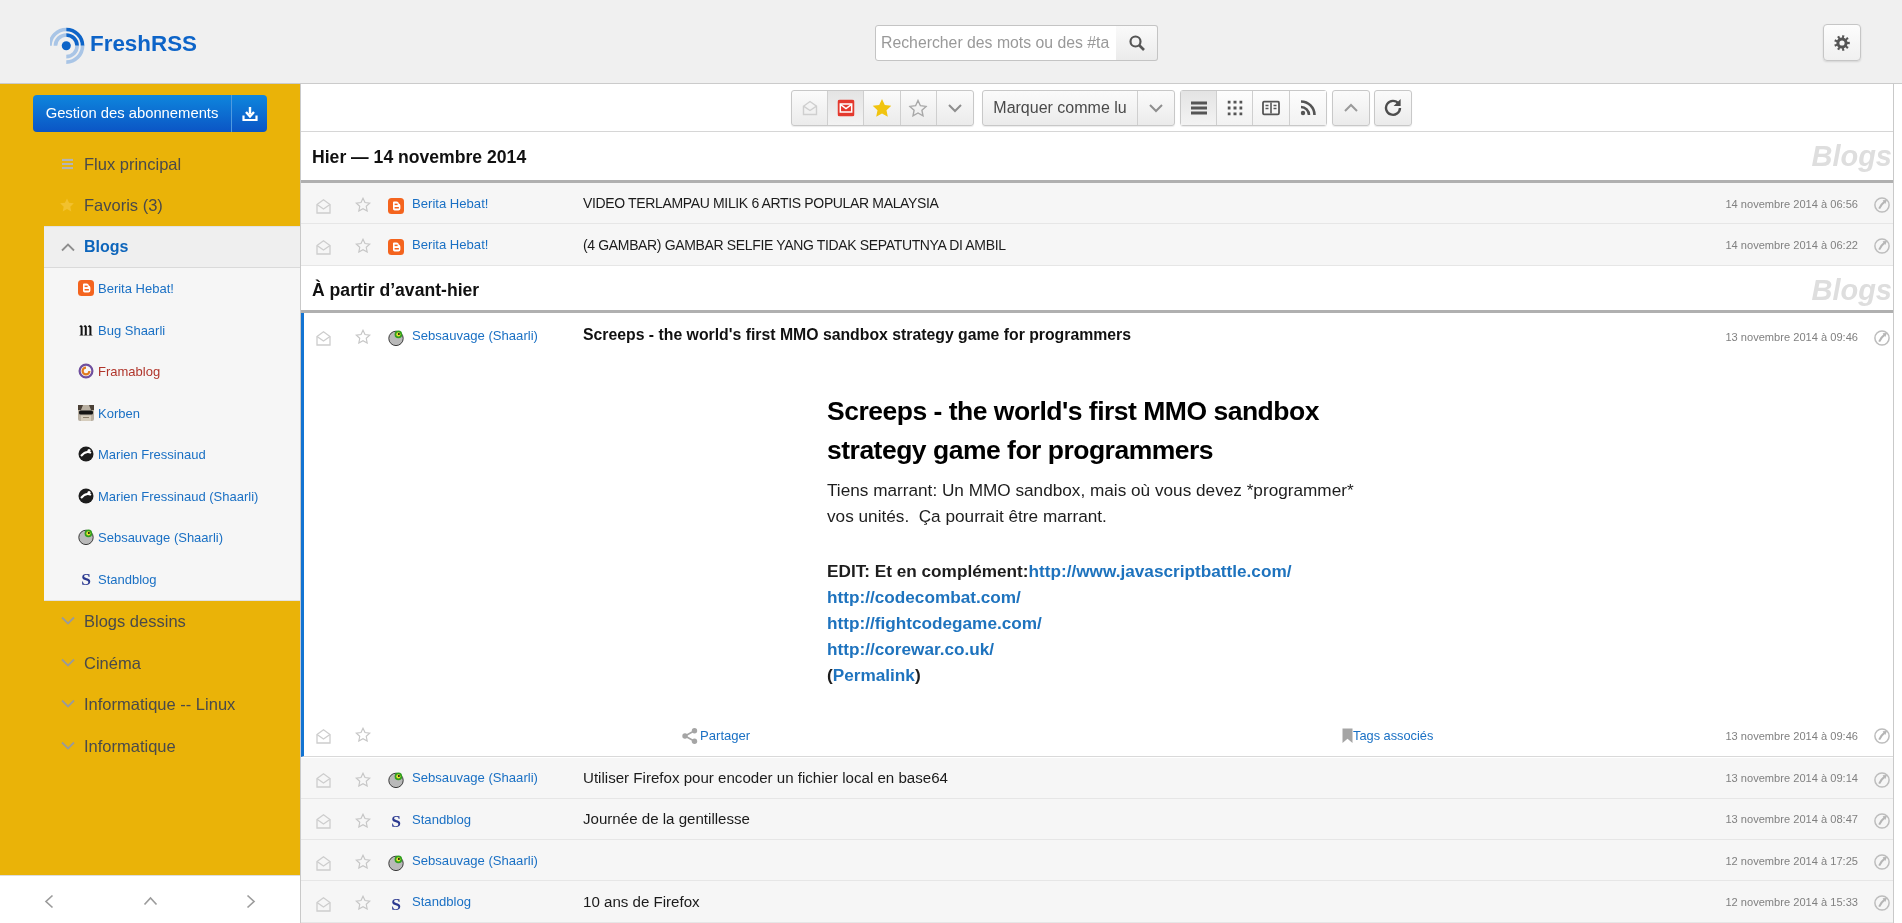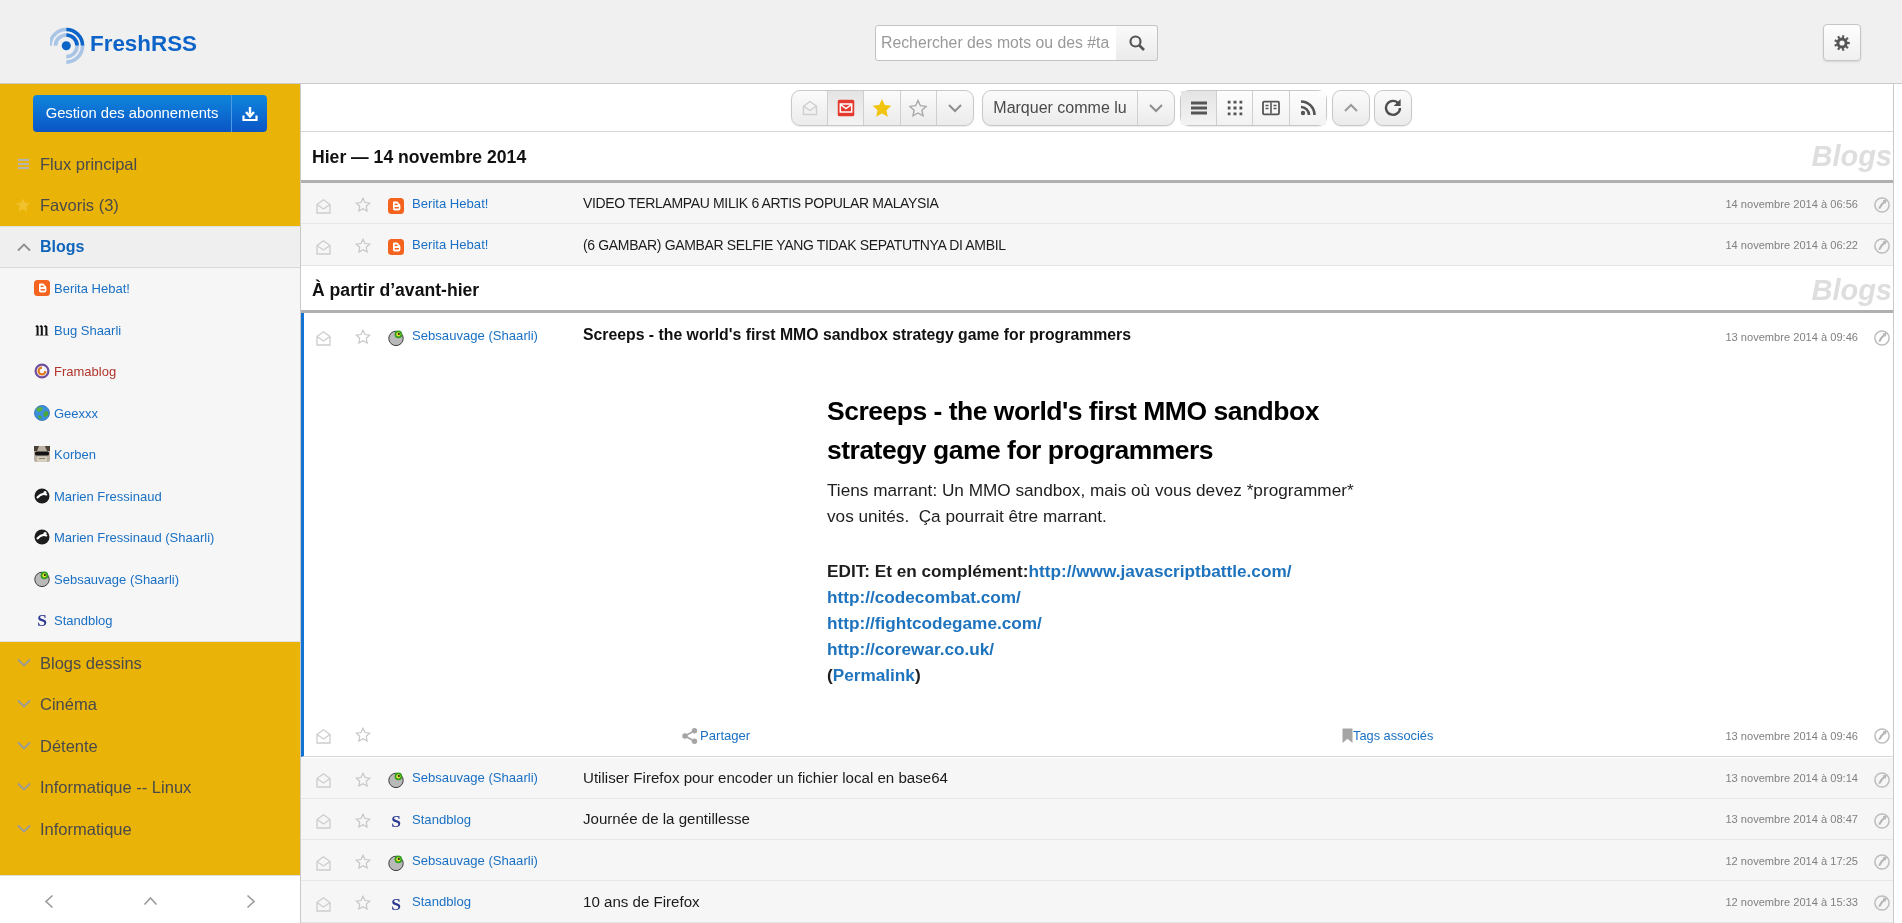--- a/index.html
+++ b/index.html
@@ -46,21 +46,21 @@
   position:absolute; left:33px; top:11px; width:234px; height:37px;
   border-radius:4px; background:linear-gradient(#0e86dd,#0b55c5);
   color:#fff; overflow:hidden;
 }
 #subbtn .lbl { position:absolute; left:0; top:0; width:198px; height:37px;
   line-height:37px; text-align:center; font-size:14.8px; }
 #subbtn .sep { position:absolute; left:198px; top:0; width:1px; height:37px;
   background:#4f9ae0; }
 #subbtn .dl { position:absolute; left:199px; top:0; width:35px; height:37px; }
 
-#cats { position:absolute; left:0; top:59px; width:300px; }
+#cats { position:absolute; left:0; top:59px; width:300px;padding-left:44px; }
 .cat { position:relative; height:41.5px; }
 .cat .ic { position:absolute; left:17px; top:50%; transform:translateY(-50%); }
 .cat .t {
   position:absolute; left:40px; top:50%; transform:translateY(-50%);
   font-size:16.5px; color:#4a4a4a; white-space:nowrap;
 }
 .cat.active { background:#efefef; border-top:1px solid #e2e2e2; border-bottom:1px solid #dadada; }
 .cat.active .t { color:#0d65bb; font-weight:bold; font-size:16px; }
 #feeds { background:#f6f6f6; border-bottom:1px solid #e2e2e2; }
 .feed { position:relative; height:41.5px; }
@@ -77,21 +77,21 @@
 #sidenav .nv { position:absolute; top:18px; }
 
 
 #main { position:absolute; left:301px; top:84px; width:1592px; height:839px; background:#fff; }
 #rightstrip { position:absolute; left:1893px; top:84px; width:9px; height:839px;
   background:#fff; border-left:1px solid #c9c9c9; }
 
 #toolbar { position:absolute; left:0; top:0; width:1592px; height:48px;
   background:#fff; border-bottom:1px solid #d6d6d6; }
 .tbgroup { position:absolute; top:6px; height:36px; display:flex;
-  border:1px solid #c8c8c8; border-radius:9px;
+  border:1px solid #c8c8c8; border-radius:3px;
   background:linear-gradient(#fbfbfb,#ebebeb);
   box-shadow:0 1px 1px rgba(0,0,0,0.08); }
 .tbtn { width:36.2px; height:34px; position:relative; border-right:1px solid #cfcfcf; }
 .tbtn:last-child { border-right:none; }
 .tbtn.on { background:linear-gradient(#e4e4e4,#f3f3f3); }
 .tbtn.white { background:linear-gradient(#fdfdfd,#f2f2f2); }
 #g1 { left:490px; }
 #g2 { left:681px; }
 #g2 .txt { width:155px; height:34px; line-height:34px; text-align:center;
   font-size:16px; color:#4a4a4a; border-right:1px solid #cfcfcf; }
@@ -228,30 +228,20 @@
       </div>
       <div class="feed">
         <svg class="fav" viewBox="0 0 16 16">
             <circle cx="8" cy="8" r="6.4" fill="none" stroke="#6f4f9e" stroke-width="2.2"></circle>
             <path d="M8 4.6 A3.4 3.4 0 1 0 11.4 8" fill="none" stroke="#e07a1f" stroke-width="2.2"></path>
           </svg>
         <div class="t err">Framablog</div>
       </div>
       <div class="feed">
         <svg class="fav" viewBox="0 0 16 16">
-            <circle cx="8" cy="8" r="7.5" fill="#3b8fdd"></circle>
-            <path d="M2.2 4.2 Q4.5 1.2 7.5 2.2 Q9.5 3 8.4 5 Q7 7 4.6 6.8 Q2.6 6.4 2.2 4.2 Z" fill="#57b33f"></path>
-            <path d="M10.5 6.5 Q13.5 5.5 14.5 7.5 Q14.8 10 12.5 11.5 Q10 12.5 9.5 10.5 Q9 8 10.5 6.5 Z" fill="#4aa637"></path>
-            <path d="M4 11 Q6 10 7.5 11.5 Q8 13.5 6 14.2 Q4.2 13.8 4 11 Z" fill="#4aa637"></path>
-            <circle cx="8" cy="8" r="7.5" fill="none" stroke="#2a6cb0" stroke-width="0.8"></circle>
-          </svg>
-        <div class="t">Geexxx</div>
-      </div>
-      <div class="feed">
-        <svg class="fav" viewBox="0 0 16 16">
             <rect width="16" height="16" rx="2" fill="#b9b0a2"></rect>
             <path d="M0 0 H5 L3 5 H0 Z M16 0 H11 L13 5 H16 Z" fill="#4a4036"></path>
             <rect x="1" y="5.5" width="14" height="4" rx="1.5" fill="#141414"></rect>
             <rect x="3" y="10.5" width="10" height="5.5" fill="#d6cdbd"></rect>
             <path d="M5 12.5 H11" stroke="#8a7f6d" stroke-width="1"></path>
           </svg>
         <div class="t">Korben</div>
       </div>
       <div class="feed">
         <svg class="fav" viewBox="0 0 16 16">
@@ -290,26 +280,20 @@
       <svg class="ic" width="14" height="9" viewBox="0 0 14 9">
           <path d="M1 1 L7 7 L13 1" fill="none" stroke="#9a9a9a" stroke-width="1.8"></path>
         </svg>
       <div class="t">Blogs dessins</div>
     </div>
     <div class="cat">
       <svg class="ic" width="14" height="9" viewBox="0 0 14 9">
           <path d="M1 1 L7 7 L13 1" fill="none" stroke="#9a9a9a" stroke-width="1.8"></path>
         </svg>
       <div class="t">Cinéma</div>
-    </div>
-    <div class="cat">
-      <svg class="ic" width="14" height="9" viewBox="0 0 14 9">
-          <path d="M1 1 L7 7 L13 1" fill="none" stroke="#9a9a9a" stroke-width="1.8"></path>
-        </svg>
-      <div class="t">Détente</div>
     </div>
     <div class="cat">
       <svg class="ic" width="14" height="9" viewBox="0 0 14 9">
           <path d="M1 1 L7 7 L13 1" fill="none" stroke="#9a9a9a" stroke-width="1.8"></path>
         </svg>
       <div class="t">Informatique -- Linux</div>
     </div>
     <div class="cat">
       <svg class="ic" width="14" height="9" viewBox="0 0 14 9">
           <path d="M1 1 L7 7 L13 1" fill="none" stroke="#9a9a9a" stroke-width="1.8"></path>
@@ -457,21 +441,21 @@
     <svg class="st" width="16" height="15" viewBox="0 0 19 18">
         <path fill="none" stroke="#c6c6c6" stroke-width="1.4" d="M9.5 1.5 L11.9 6.7 L17.6 7.4 L13.4 11.2 L14.5 16.8 L9.5 14 L4.5 16.8 L5.6 11.2 L1.4 7.4 L7.1 6.7 Z"></path>
       </svg>
     <svg class="fav" viewBox="0 0 16 16">
         <rect width="16" height="16" rx="3.5" fill="#f4641e"></rect>
         <path fill="#fff" d="M5 4.5 Q5 3.5 6 3.5 H8.6 Q10.6 3.5 10.8 5.6 Q12.4 5.8 12.4 7.8 V10.6 Q12.4 12.5 10.4 12.5 H6.6 Q5 12.5 5 10.8 Z"></path>
         <rect x="6.6" y="5.6" width="3" height="1.5" fill="#f4641e"></rect>
         <rect x="6.6" y="9" width="4.3" height="1.5" fill="#f4641e"></rect>
       </svg>
     <a class="fname">Berita Hebat!</a>
-    <div class="title caps">(6 GAMBAR) GAMBAR SELFIE YANG TIDAK SEPATUTNYA DI AMBIL</div>
+    <div class="title caps">(4 GAMBAR) GAMBAR SELFIE YANG TIDAK SEPATUTNYA DI AMBIL</div>
     <div class="when">14 novembre 2014 à 06:22</div>
     <svg class="circ" width="16" height="16" viewBox="0 0 16 16">
         <circle cx="8" cy="8" r="7.1" fill="none" stroke="#bdbdbd" stroke-width="1.5"></circle>
         <path d="M5.2 11.6 Q7.2 7.2 10.4 4.9" fill="none" stroke="#b5b5b5" stroke-width="2"></path>
         <path fill="#b5b5b5" d="M8.6 3.2 L12.9 2.9 L11.3 7.0 Z"></path>
       </svg>
   </div>
   <div class="day" style="top:181.5px;height:47.5px">
     <div class="t">À partir d’avant-hier</div>
     <div class="wm">Blogs</div>

